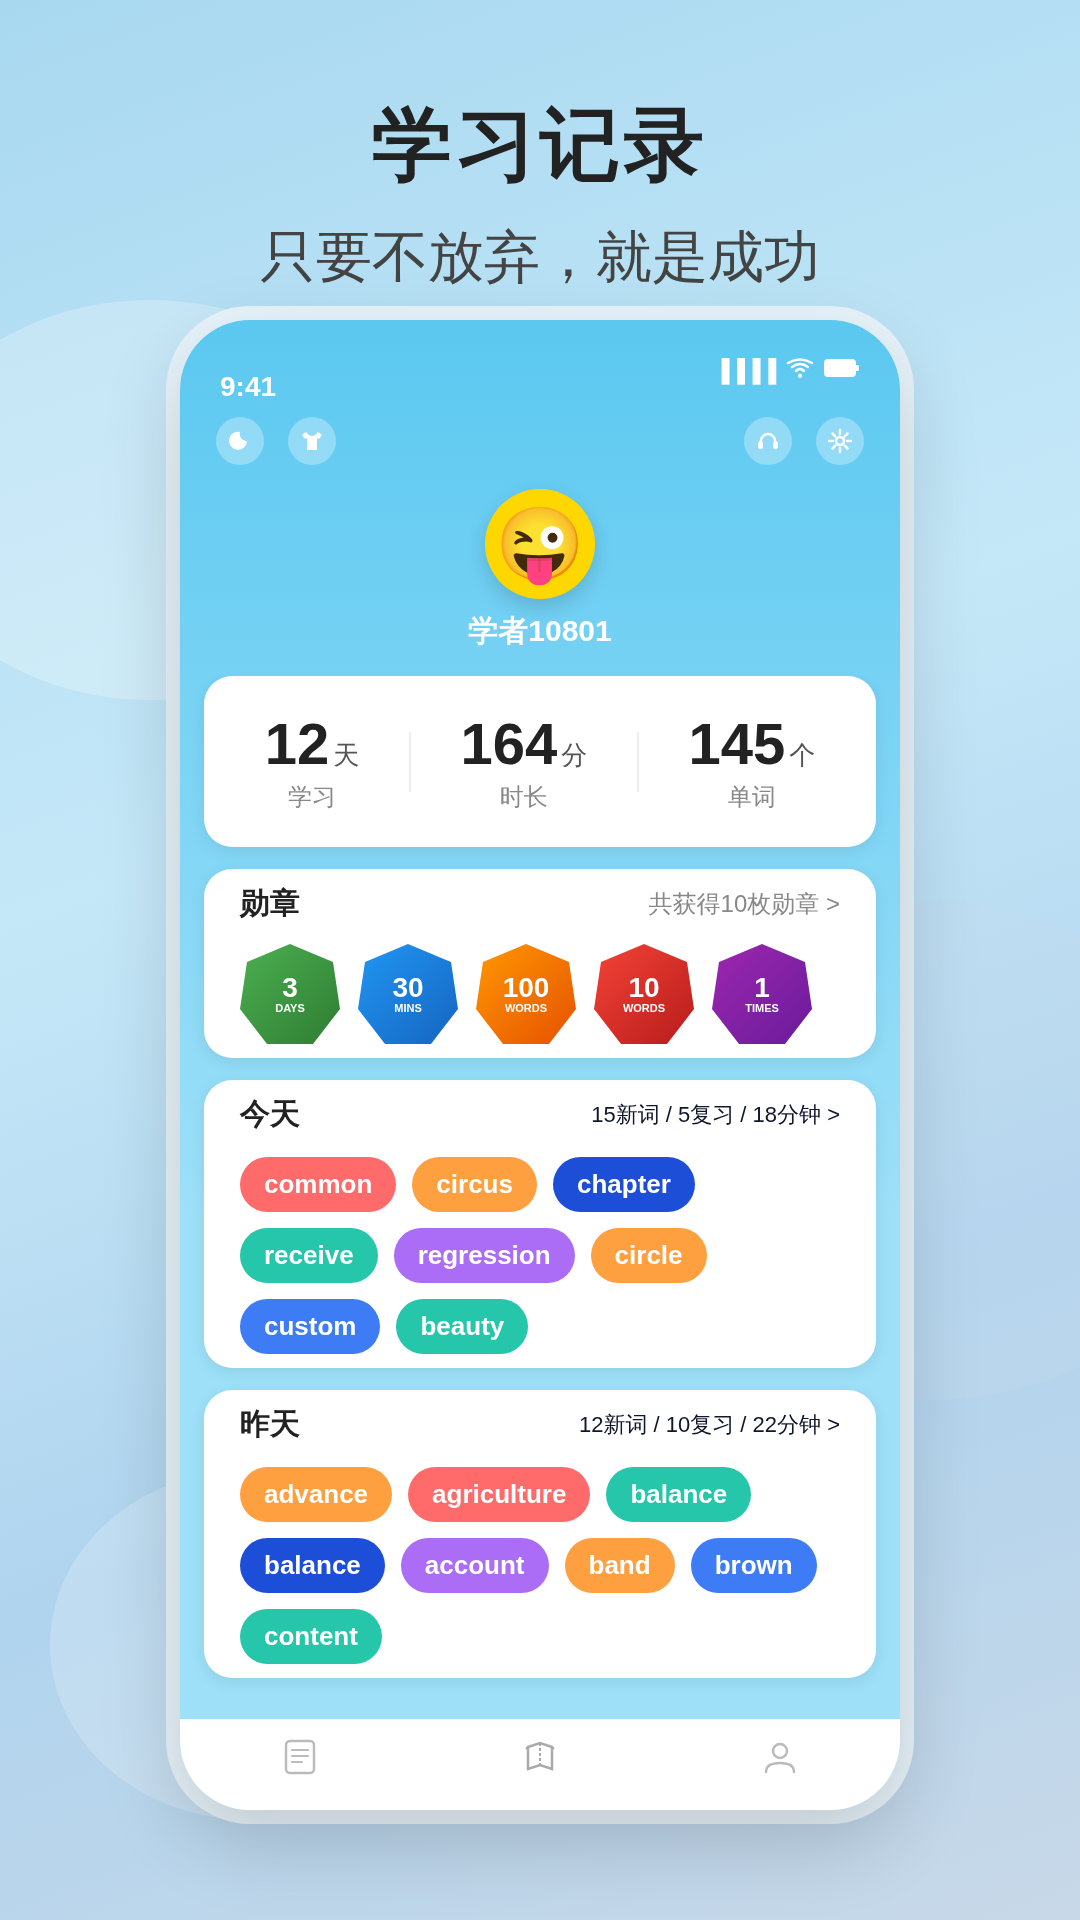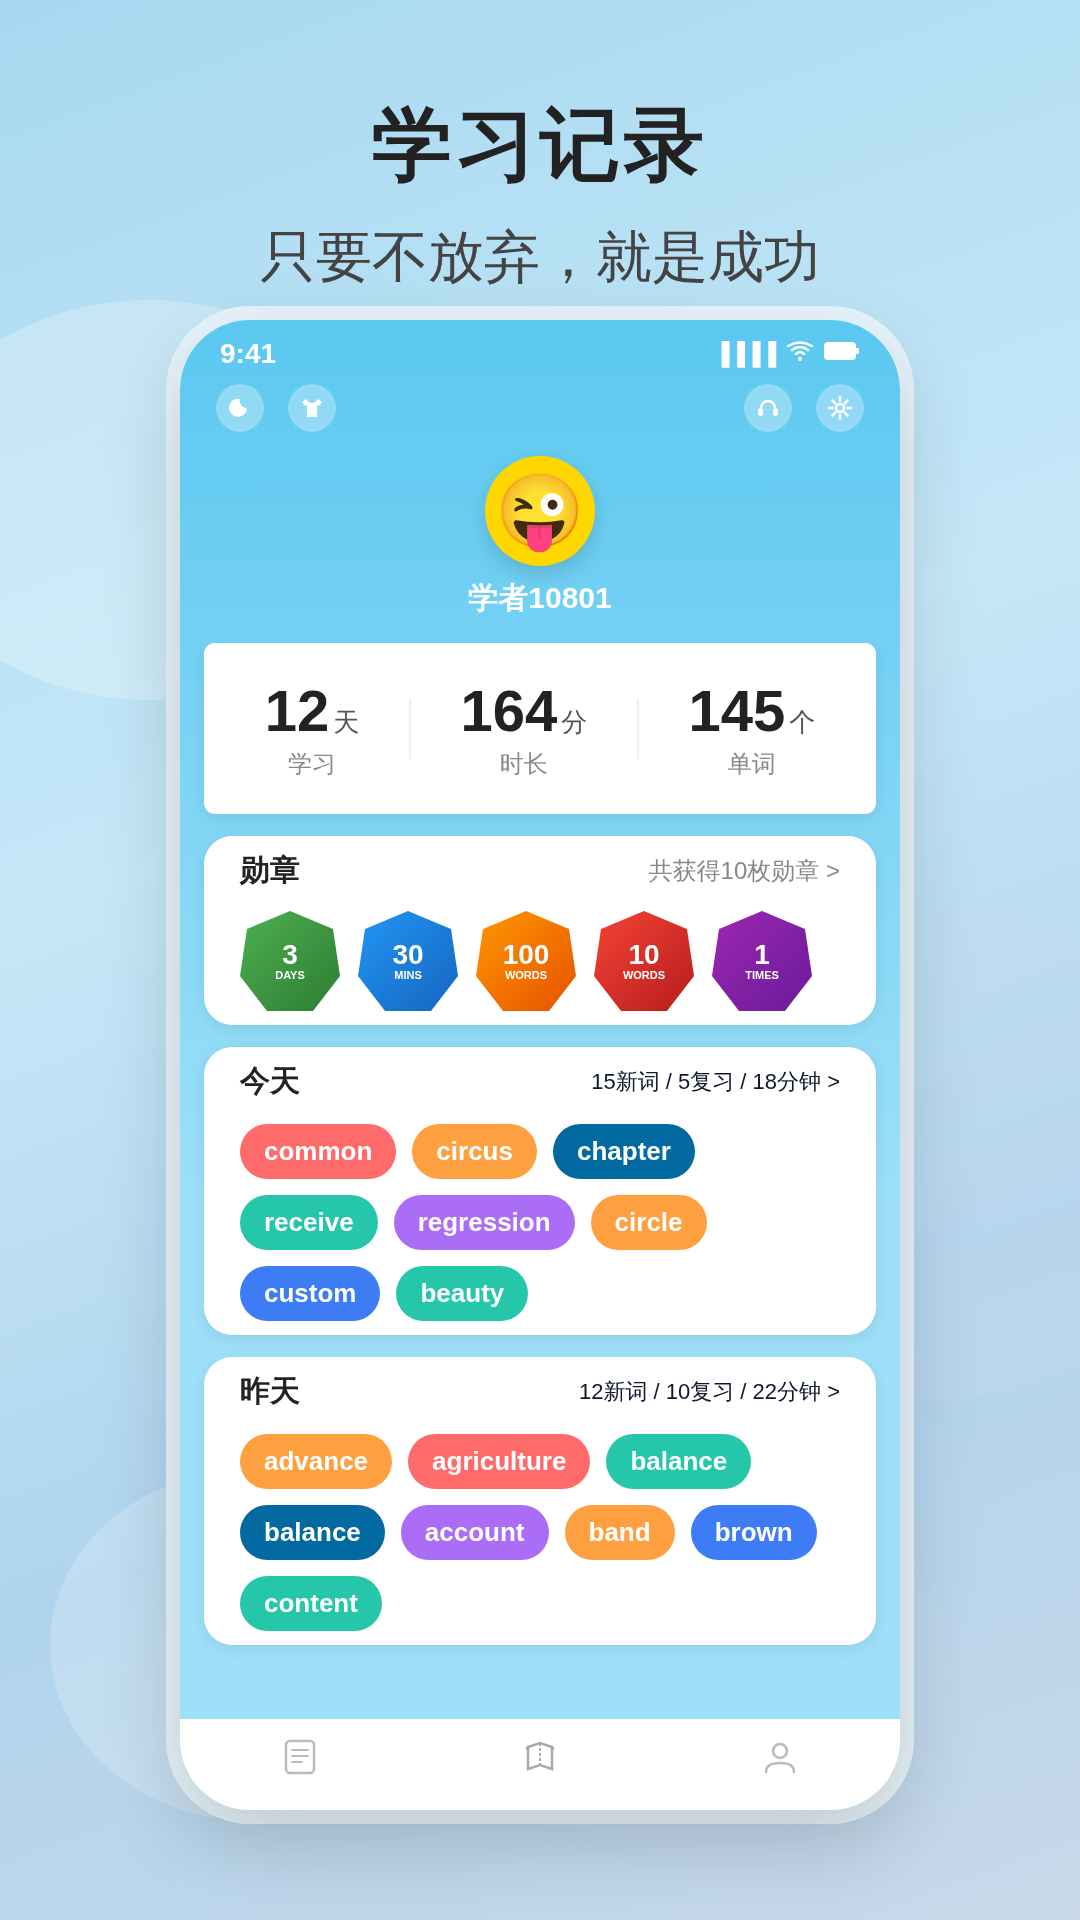--- a/index.html
+++ b/index.html
@@ -85,20 +85,21 @@
       width: 100%;
       padding: 18px 40px 0;
       display: flex;
       justify-content: space-between;
       align-items: center;
     }
     .status-time {
       font-size: 28px;
       font-weight: 600;
       color: white;
+      margin-top: 33px;
     }
     .status-icons {
       display: flex;
       align-items: center;
       gap: 10px;
     }
 
     
     .top-nav {
       width: 100%;
@@ -161,21 +162,20 @@
       margin-bottom: 22px;
       box-shadow: 0 4px 16px rgba(0,0,0,0.08);
     }
 
     
     .stats-card {
       display: flex;
       justify-content: space-around;
       align-items: center;
       padding: 34px 36px;
-      border-radius: 11px;
     }
     .stat-item {
       display: flex;
       flex-direction: column;
       align-items: center;
     }
     .stat-row {
       display: flex;
       align-items: baseline;
       gap: 4px;
@@ -275,21 +275,21 @@
     }
     .tag {
       padding: 12px 24px;
       border-radius: 30px;
       font-size: 26px;
       font-weight: 600;
       color: white;
     }
     .tag-red { background: #ff6b6b; }
     .tag-orange { background: #ffa040; }
-    .tag-blue { background: #0369a1; }
+    .tag-blue { background: #1d4ed8; }
     .tag-teal { background: #26c6aa; }
     .tag-purple { background: #ab6df5; }
     .tag-dark-blue { background: #3d7cf5; }
 
     
     .bottom-nav {
       width: 100%;
       background: white;
       padding: 18px 0 24px;
       display: flex;

